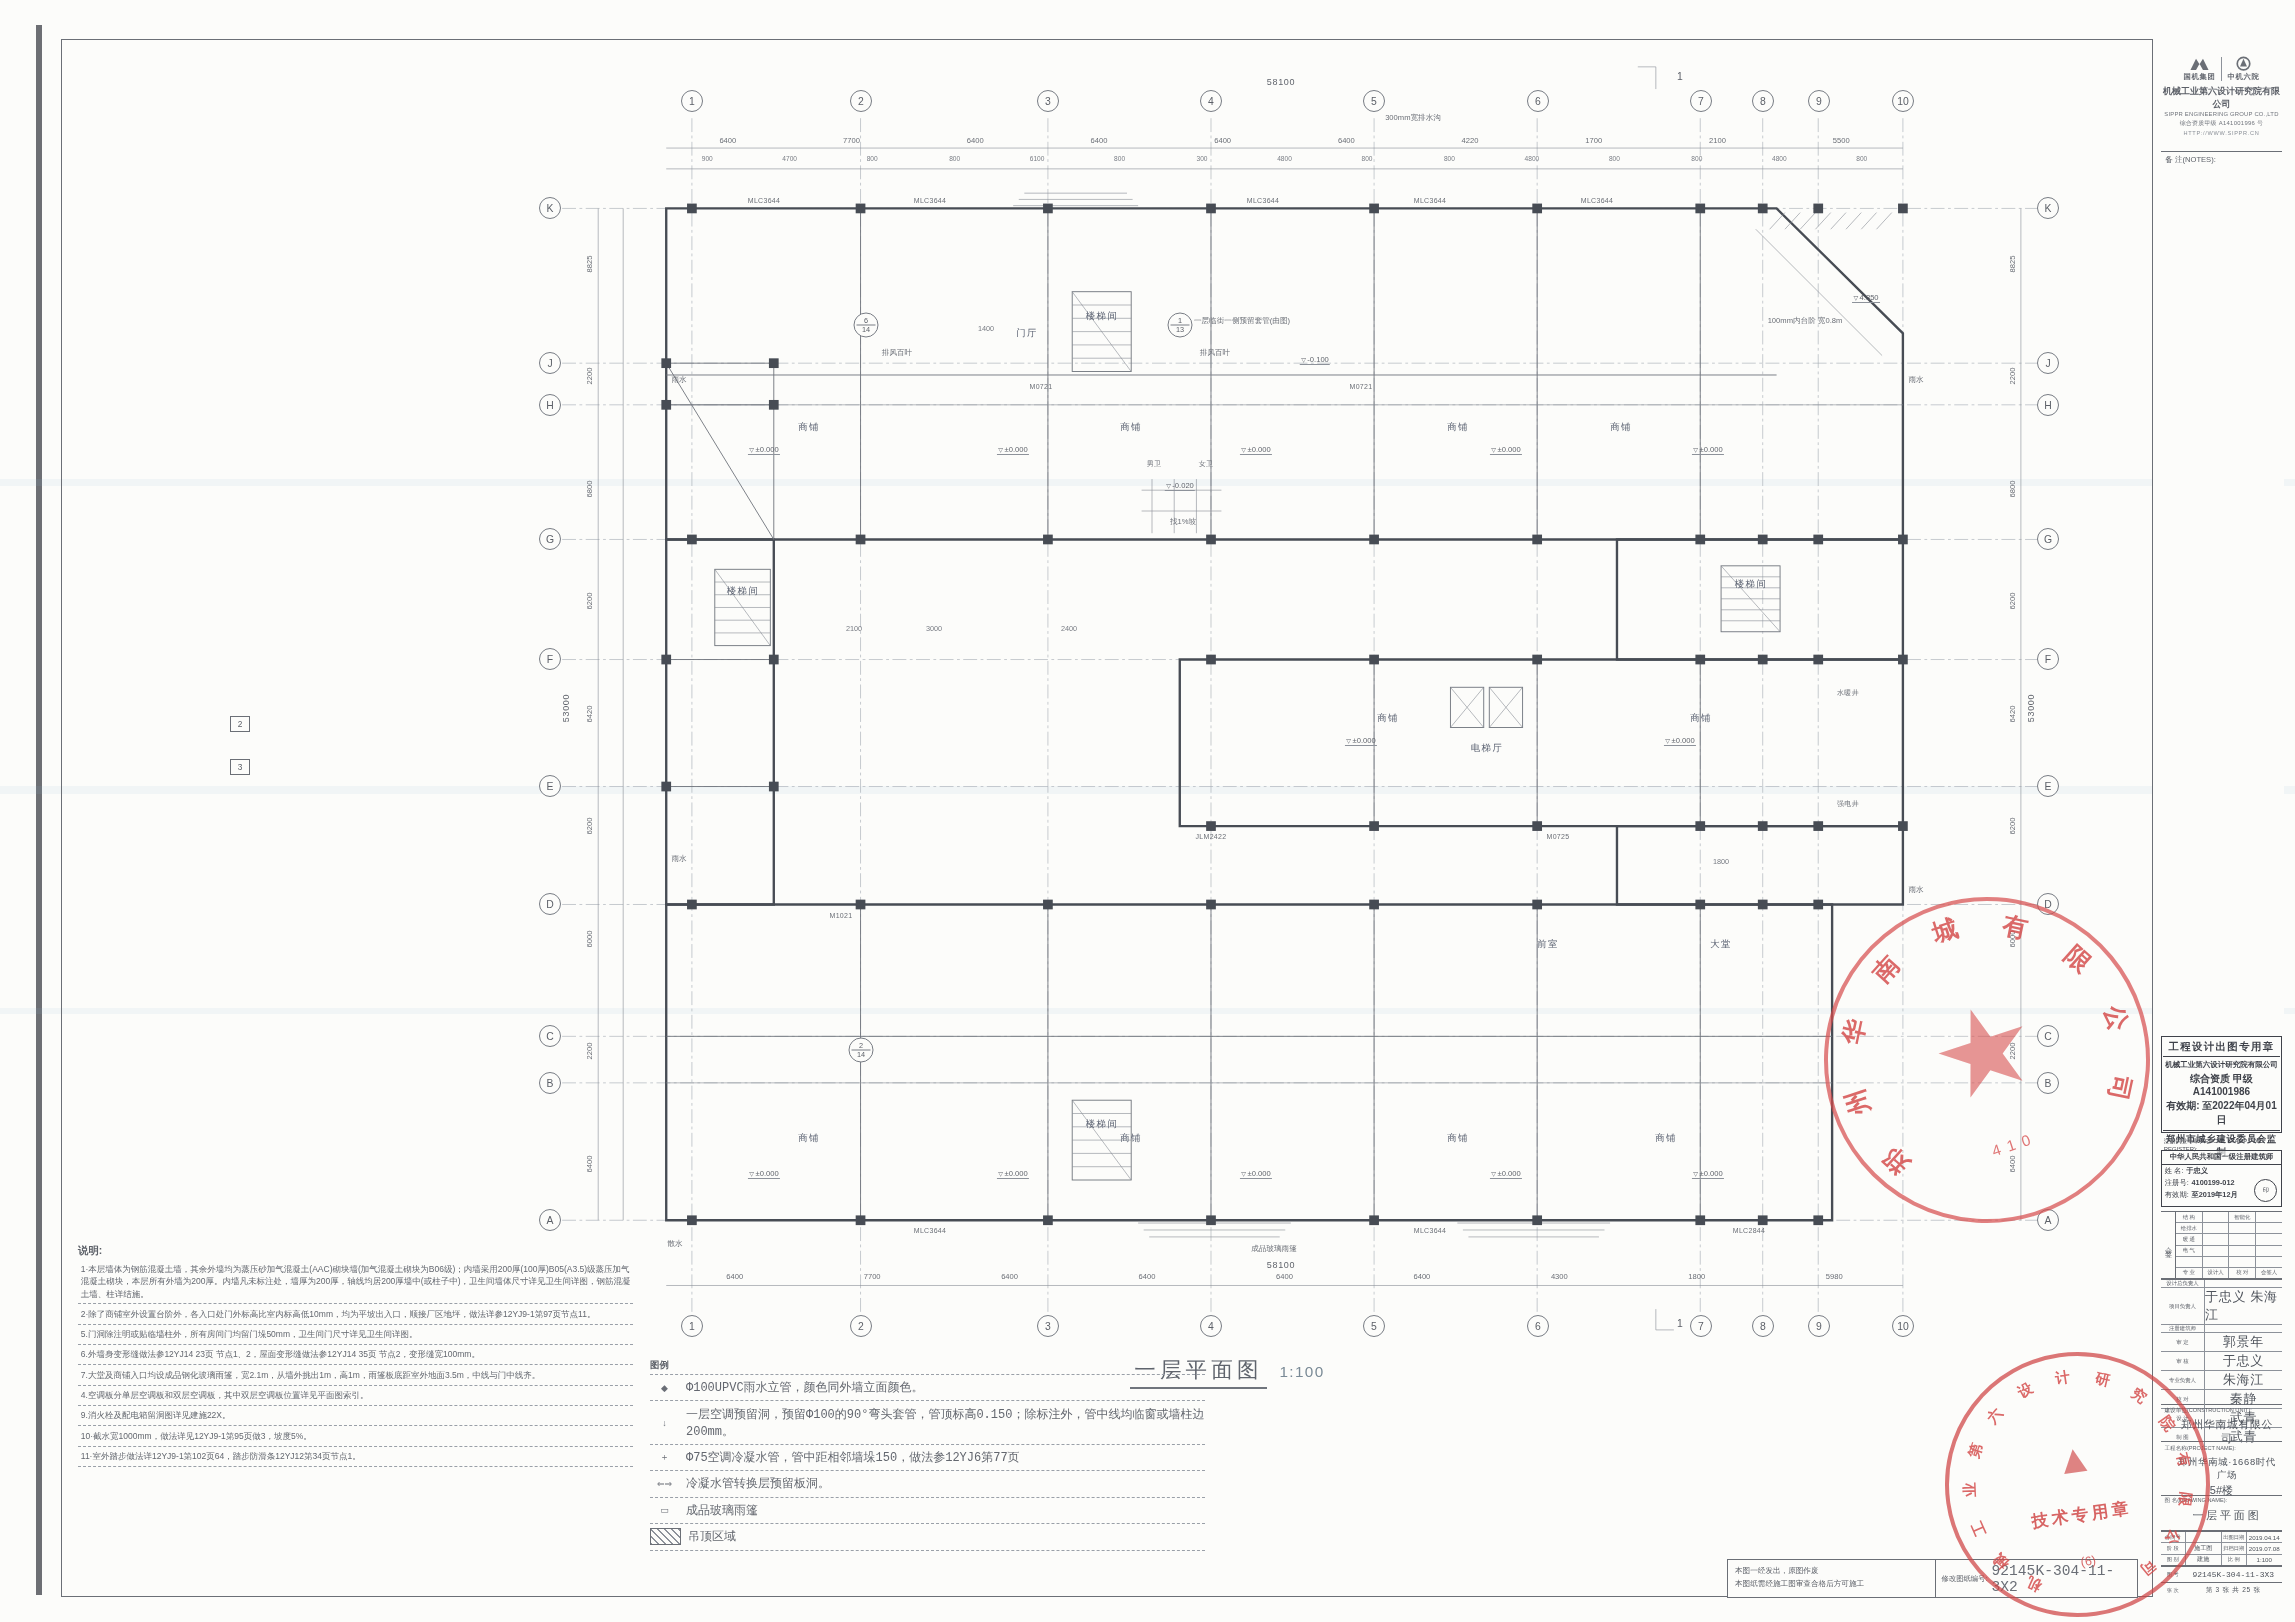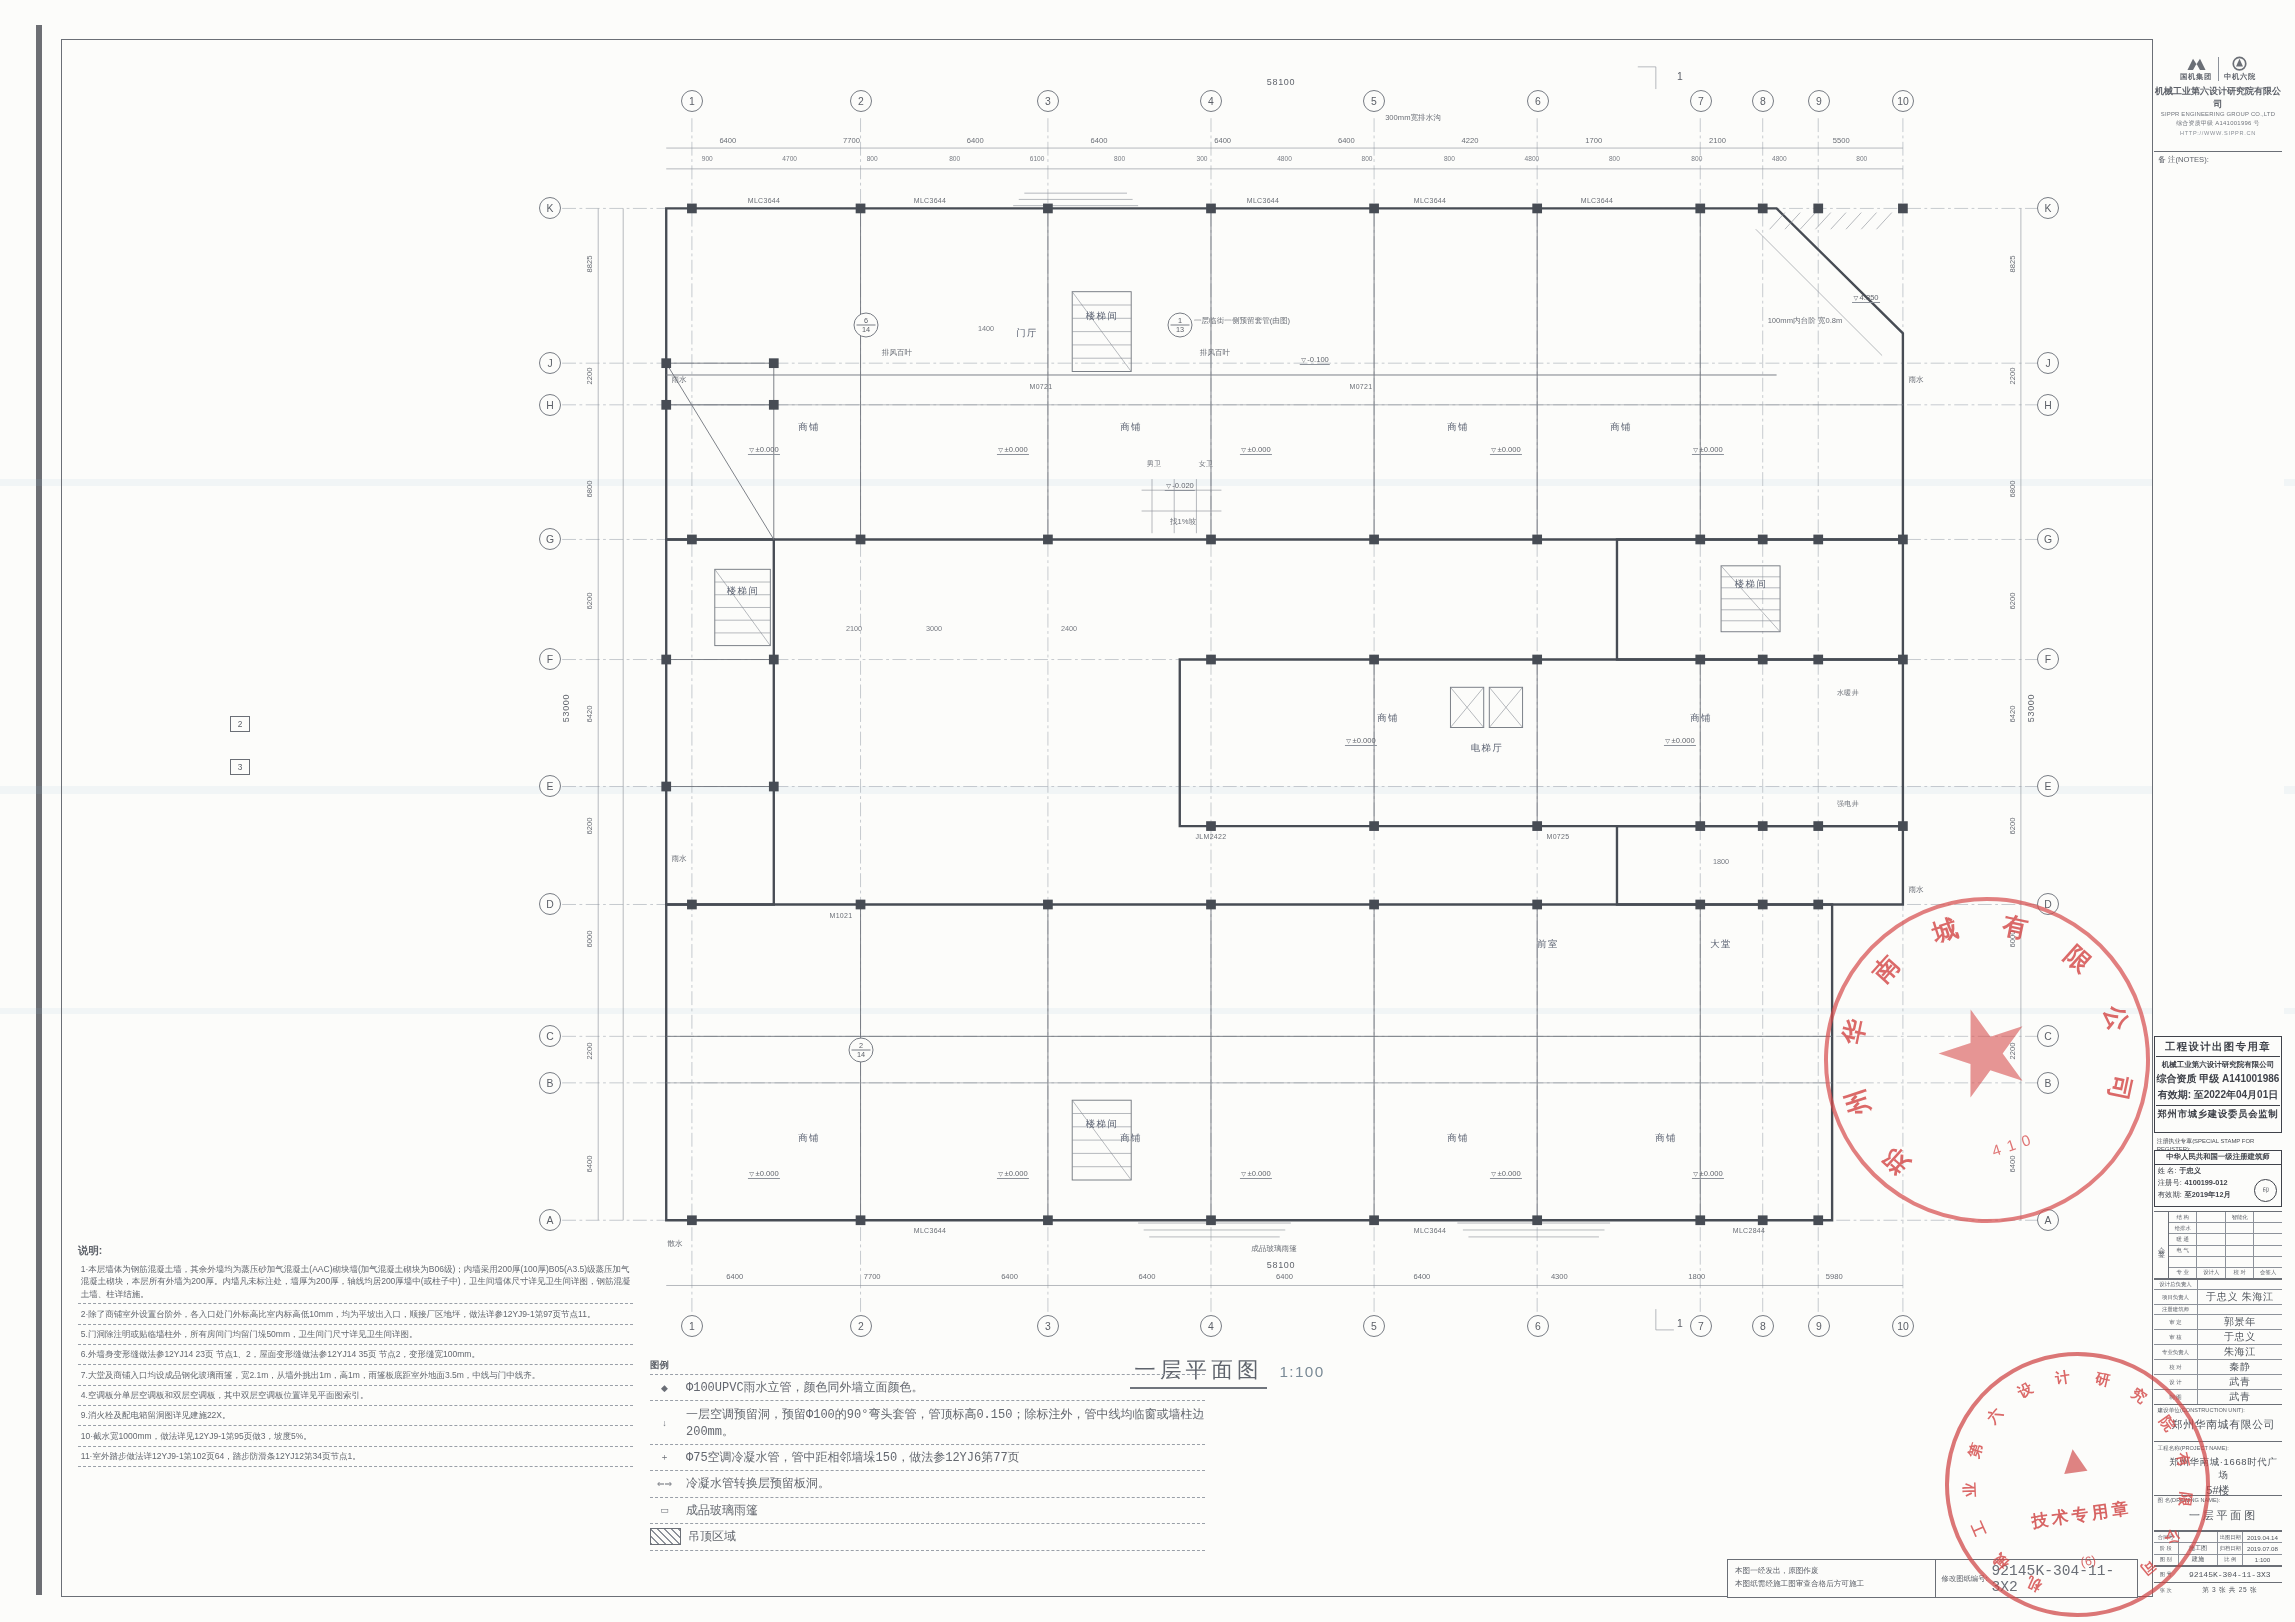--- a/index.html
+++ b/index.html
@@ -63,21 +63,21 @@
   .bband{position:absolute;left:1727px;top:1559px;width:411px;height:39px;display:flex;
          border:1.1px solid #6b6f76;box-sizing:border-box;background:#fcfcfa;}
   .bband .c1{flex:none;width:208px;border-right:1.1px solid #6b6f76;padding:4.2px 7px;box-sizing:border-box;}
   .bband .c1 div{font-size:7.6px;line-height:1.75;color:#5c6068;}
   .bband .c2{flex:1;display:flex;align-items:center;gap:4.2px;padding:0 5.6px;}
   .bband .c2 .lb{font-size:7.3px;color:#5c6068;flex:none;}
   .bband .c2 .no{font-size:14.6px;color:#6a6e76;font-family:"Liberation Mono","DejaVu Sans Mono",monospace;letter-spacing:0;}
   
   .tcol{position:absolute;left:2152px;top:39px;width:132px;height:1558px;border-left:1.4px solid #6b6f76;
         box-sizing:border-box;background:#fcfcfa;}
-  .tbx{position:absolute;left:1px;right:2.1px;border-bottom:1px solid #6b6f76;box-sizing:border-box;}
+  .tbx{position:absolute;left:8px;right:2.1px;border-bottom:1px solid #6b6f76;box-sizing:border-box;}
   .logo-box{top:12.5px;height:100px;text-align:center;padding-top:4.2px;}
   .brands{display:flex;justify-content:center;align-items:center;gap:5.6px;}
   .brand{display:flex;flex-direction:column;align-items:center;gap:1.4px;}
   .bicon{width:21px;height:15.3px;}
   .bname{font-size:7.3px;font-weight:bold;color:#63676f;letter-spacing:0.7px;}
   .bdiv{width:0.7px;height:23.6px;background:#8d929a;}
   .cname{font-size:9px;font-weight:bold;color:#5c6068;margin-top:2.8px;}
   .cen{font-size:5.9px;color:#70747c;letter-spacing:0.2px;}
   .cert{font-size:5.9px;color:#70747c;margin-top:2.1px;letter-spacing:0.3px;}
   .curl{font-size:5.6px;color:#8a8f97;margin-top:1.4px;letter-spacing:0.7px;}
@@ -103,21 +103,21 @@
   .signgrid{flex:1;display:flex;flex-direction:column;}
   .srow{flex:1;display:flex;border-bottom:0.7px solid #8d929a;}
   .srow:last-child{border-bottom:none;}
   .srow div{flex:1;border-right:0.7px solid #8d929a;font-size:5.4px;color:#5c6068;display:flex;align-items:center;justify-content:center;overflow:hidden;}
   .srow div:last-child{border-right:none;}
   .names{top:1240px;height:126px;display:flex;flex-direction:column;border-top:1px solid #6b6f76;}
   .nrow{flex:1;display:flex;border-bottom:0.7px solid #8d929a;}
   .nrow:last-child{border-bottom:none;}
   .nrow .nl{flex:none;width:43px;border-right:0.7px solid #8d929a;font-size:5.4px;color:#5c6068;
             display:flex;align-items:center;justify-content:center;}
-  .nrow .nv{flex:1;font-size:10px;color:#4f545c;display:flex;align-items:center;justify-content:center;letter-spacing:0.7px;}
+  .nrow .nv{flex:1;font-size:13px;color:#4f545c;display:flex;align-items:center;justify-content:center;letter-spacing:0.7px;}
   .unitbox{padding:2.1px 3.5px;}
   .unitbox .ul{font-size:5.6px;color:#5c6068;}
   .unitbox .uv{font-size:10.8px;color:#4f545c;text-align:center;letter-spacing:0.7px;margin-top:2.8px;margin-left:11px;}
   .constr{top:1366px;height:37px;}
   .proj{top:1404px;height:53px;}
   .proj .uv{font-size:9.4px;}
   .proj .uv2{font-size:11px;color:#4f545c;text-align:center;margin-top:1.4px;}
   .dname{top:1456px;height:36px;}
   .dname .uv{font-size:11px;letter-spacing:2.8px;}
   .tbt{top:1492px;height:35px;display:flex;flex-direction:column;border-top:1px solid #6b6f76;}

